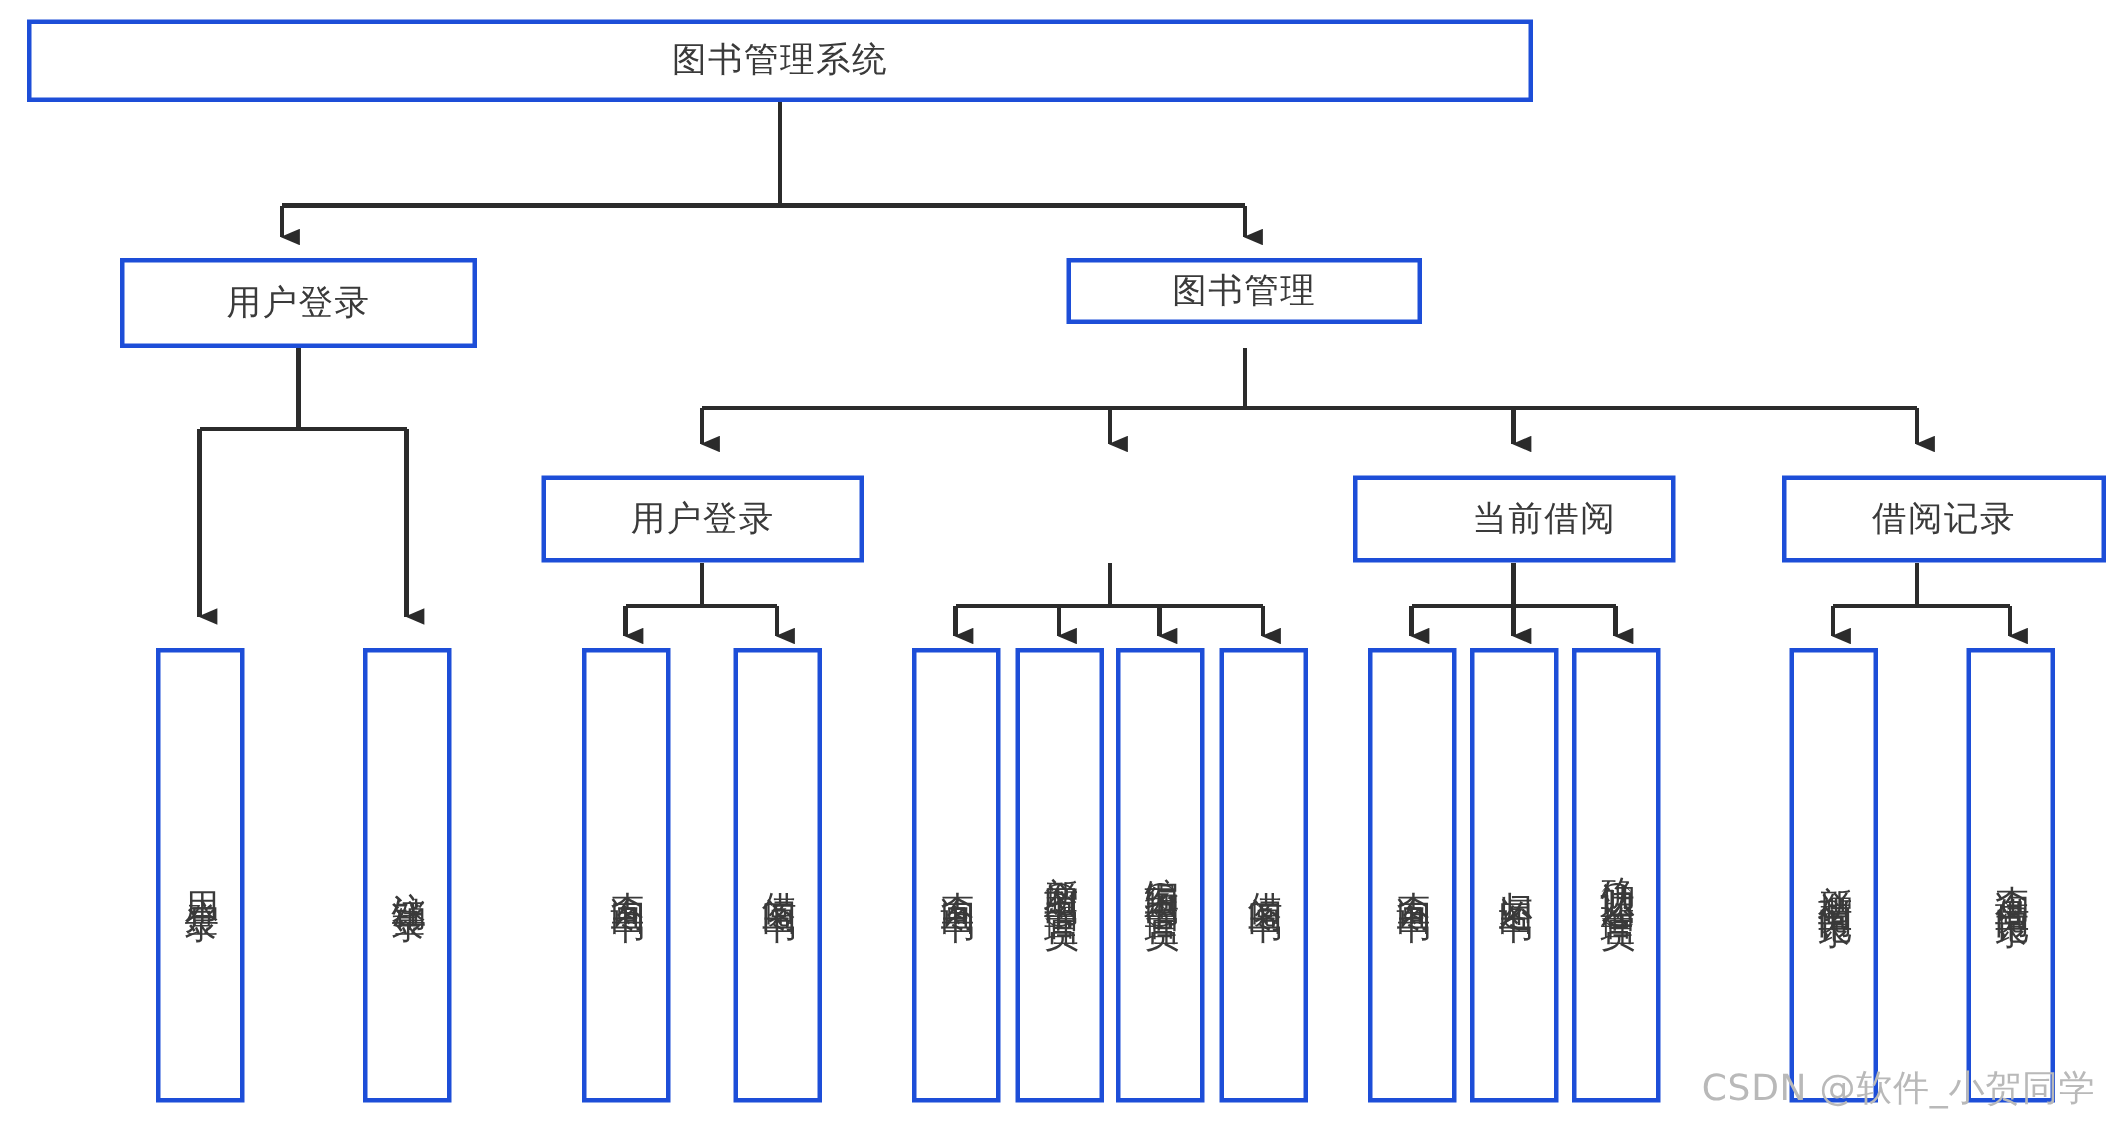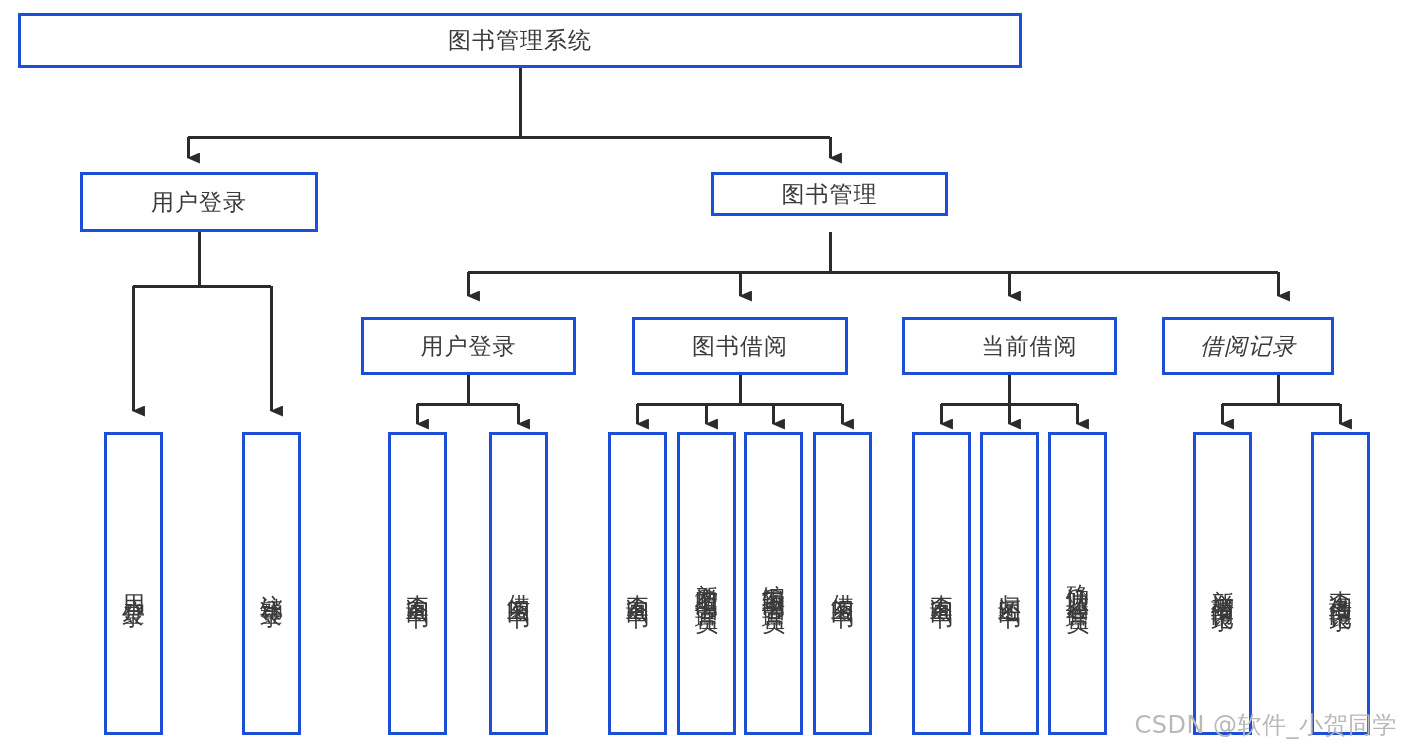--- a/index.html
+++ b/index.html
@@ -141,29 +141,26 @@
   </div>
 
   <div class="node level1" style="left:711px; top:172px; width:237px; height:44px;">
     <span class="node-label">图书管理</span>
   </div>
 
   <div class="node level2" style="left:361px; top:317px; width:215px; height:58px;">
     <span class="node-label">用户登录</span>
   </div>
 
-  <div class="node level2" style="left:632px; top:317px; width:216px; height:58px;">
-    <span class="node-label">图书借阅</span>
-  </div>
 
   <div class="node level2" style="left:902px; top:317px; width:215px; height:58px;padding-left:40px;">
     <span class="node-label">当前借阅</span>
   </div>
 
-  <div class="node level2" style="left:1162px; top:317px; width:172px; height:58px;font-style:italic;">
+  <div class="node level2" style="left:1188px; top:317px; width:216px; height:58px;">
     <span class="node-label">借阅记录</span>
   </div>
 
   <div class="node leaf" style="left:104px; top:432px; width:59px; height:303px;">
     <span class="node-label">用户登录</span>
   </div>
 
   <div class="node leaf" style="left:242px; top:432px; width:59px; height:303px;">
     <span class="node-label">注销登录</span>
   </div>

